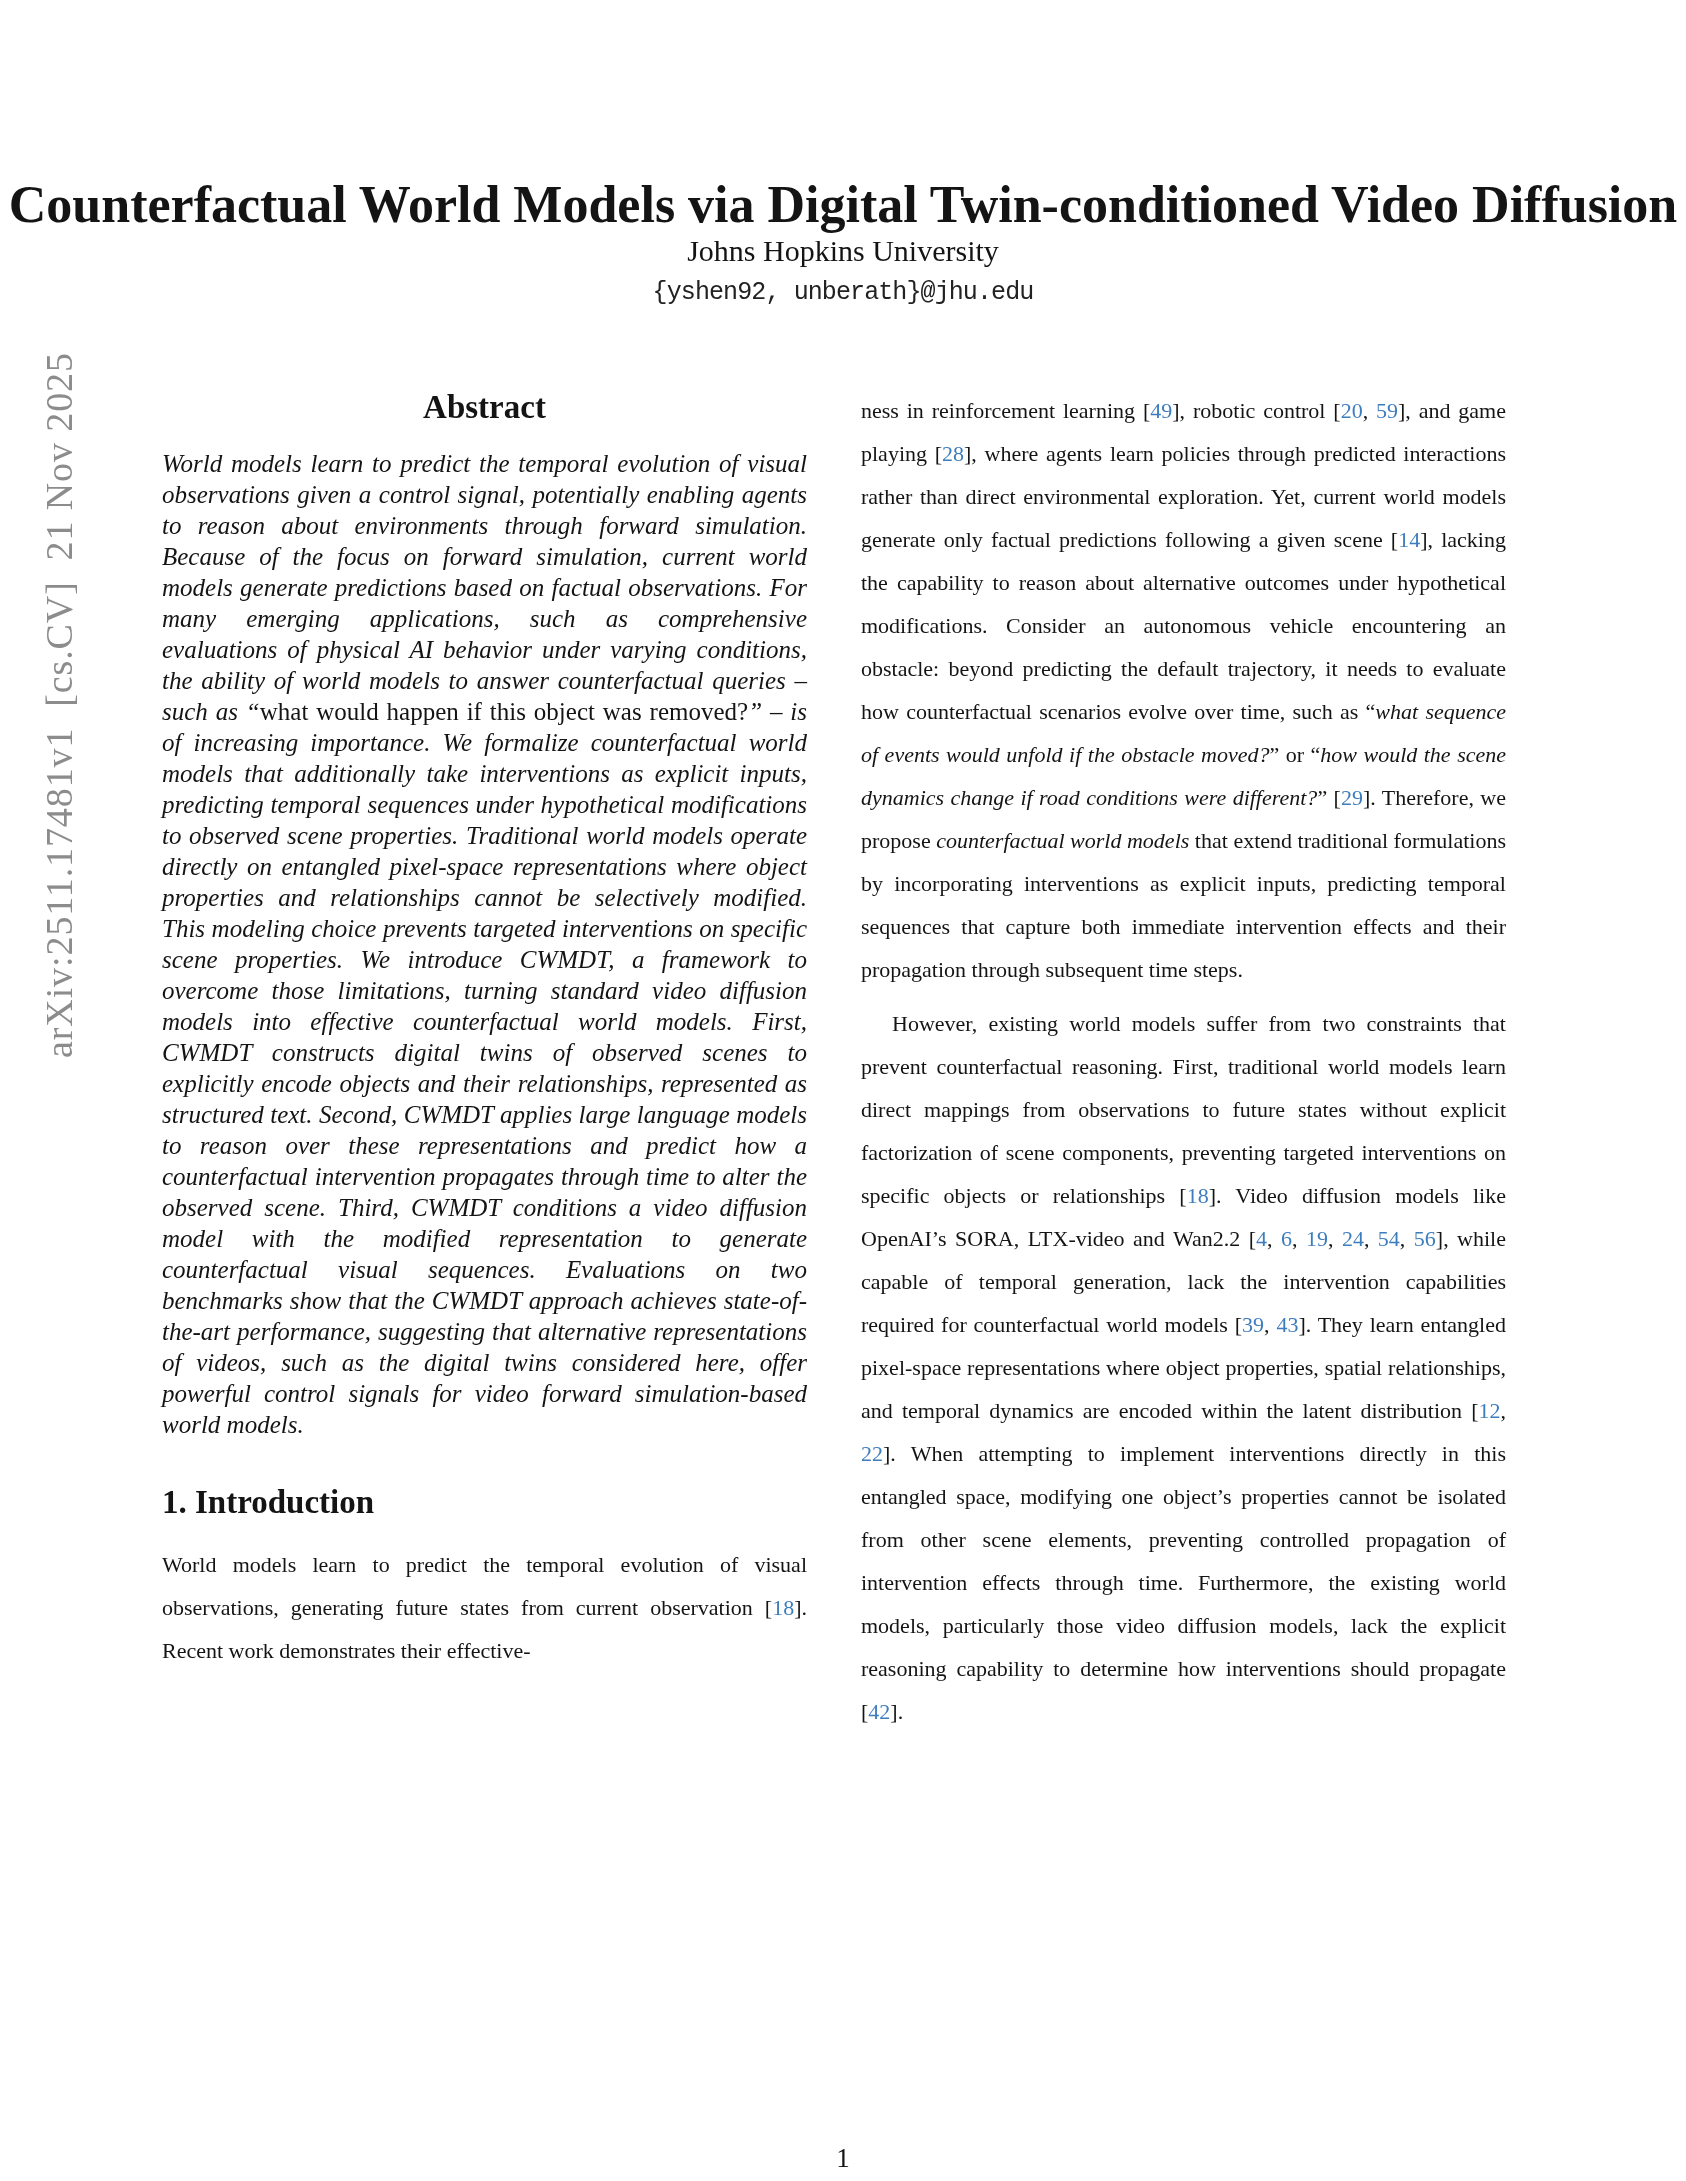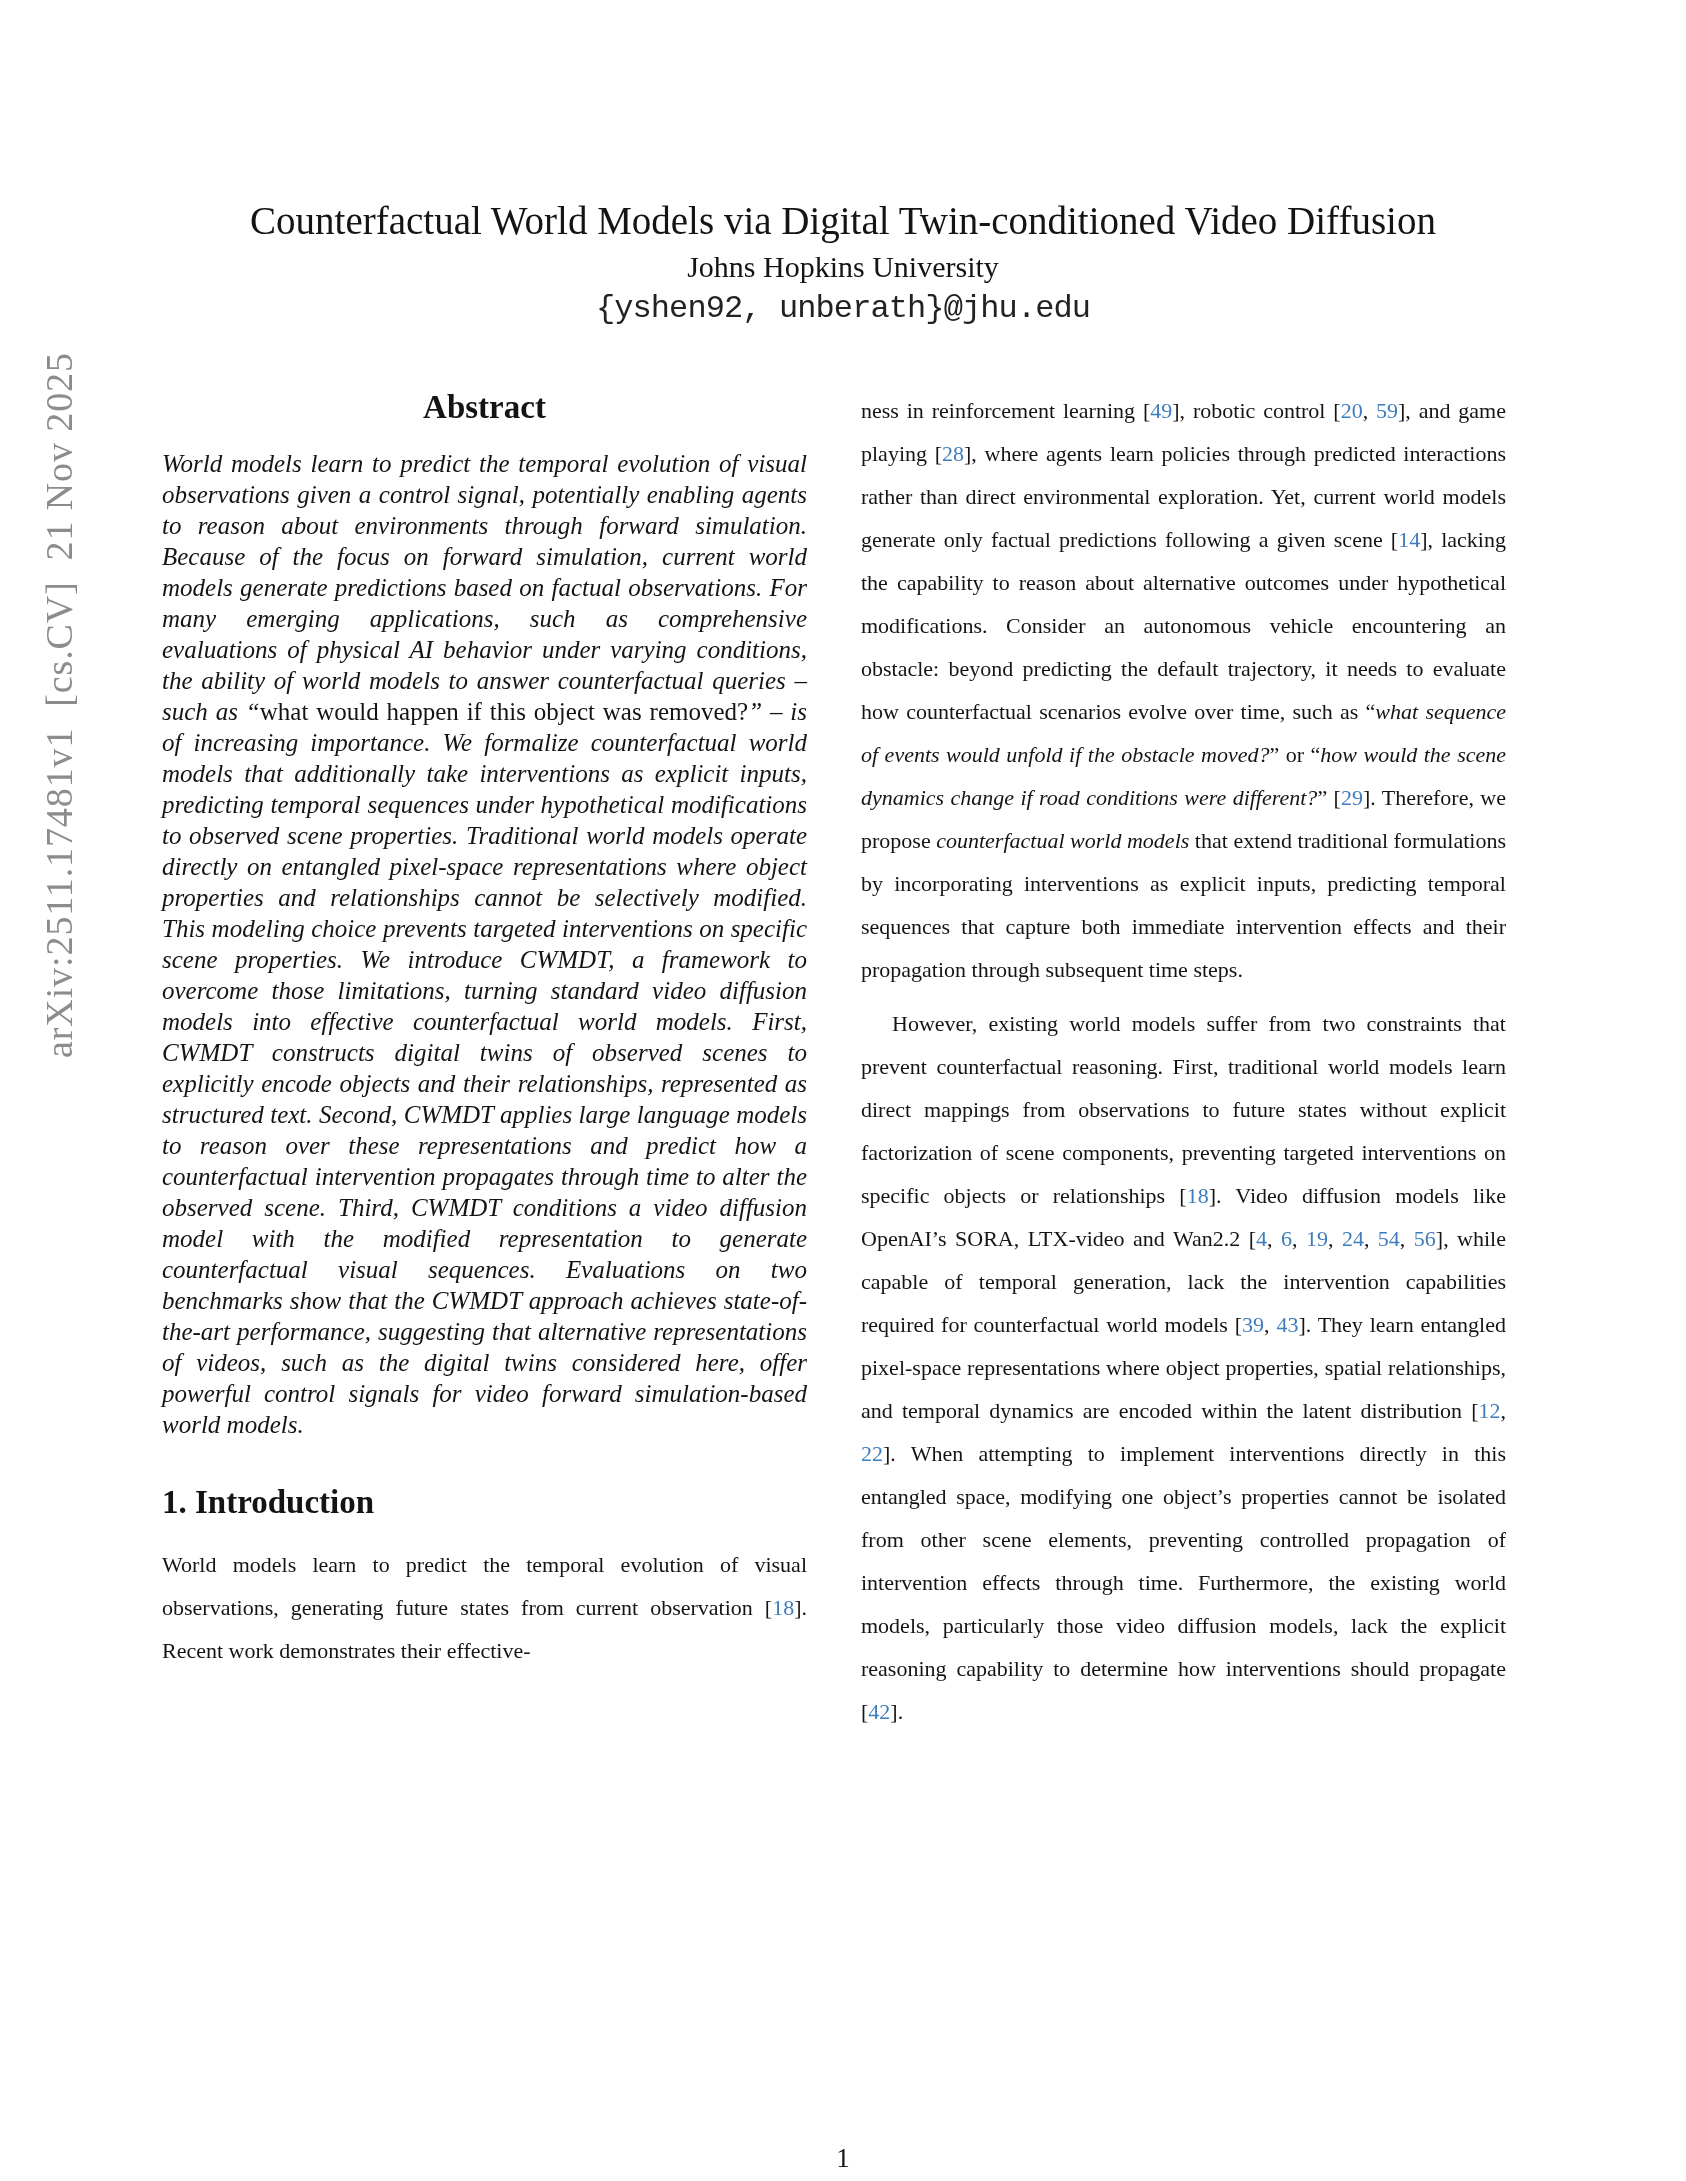--- a/index.html
+++ b/index.html
@@ -10,25 +10,25 @@
     font-family: "Liberation Serif", serif;
     color: #141414;
   }
   .watermark {
     position: absolute; left: 37px; top: 1058px;
     transform: rotate(-90deg); transform-origin: 0 0;
     font-size: 38px; letter-spacing: 0.9px;
     color: #8c8c8c; white-space: pre;
   }
   .titleblock { position: absolute; left: 0; right: 0; top: 182px; text-align: center; }
-  .paper-title { font-size: 39px; font-weight: normal; line-height: 46px; margin-top: 16px; }
+  .paper-title { font-size: 52px; font-weight: bold; line-height: 46px; }
   .authors { margin-top: 39px; font-size: 30px; line-height: 37px; }
   .affiliation { margin-top: 3.7px; font-size: 30px; line-height: 37px; }
   .email {
-    margin-top: 9.2px; font-size: 32px; line-height: 29px;
+    margin-top: 9.2px; font-size: 25px; line-height: 29px;
     font-family: "Liberation Mono", monospace; letter-spacing: -0.9px; color: #222;
   }
   .columns { position: absolute; left: 162px; top: 389px; width: 1363px; display: flex; gap: 54px; }
   .col { width: 645px; }
   .abstract-heading { text-align: center; font-weight: bold; font-size: 33px; margin-bottom: 22px; }
   .abstract-par {
     font-size: 25px; line-height: 31px;
     text-align: justify; font-style: italic;
   }
   .abstract-par .rm { font-style: normal; }

